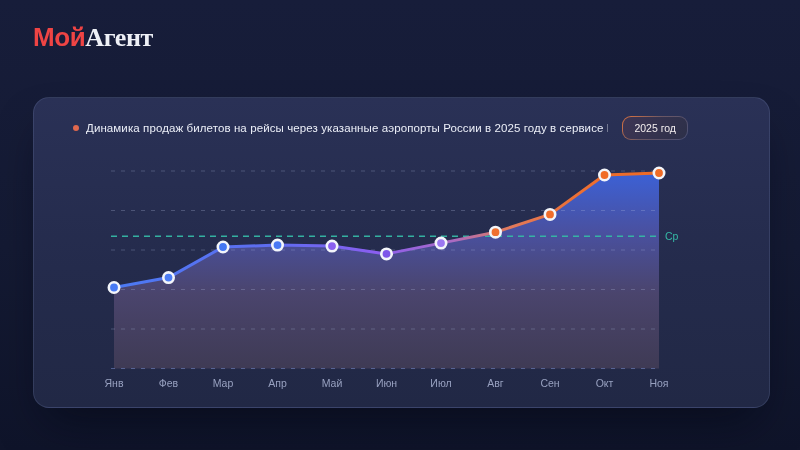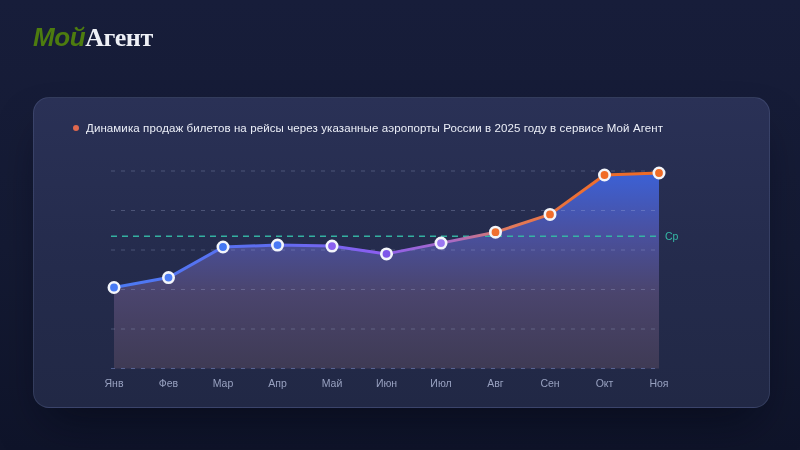--- a/index.html
+++ b/index.html
@@ -3,21 +3,21 @@
 <meta charset="utf-8">
 <style>
   html,body{margin:0;padding:0;}
   body{
     width:800px;height:450px;overflow:hidden;position:relative;
     font-family:"Liberation Sans","DejaVu Sans",sans-serif;
     background:linear-gradient(180deg,#171d3a 0%,#141a33 55%,#0f142a 100%);
   }
   .topbar{position:absolute;left:33px;top:22px;}
   .logo{font-size:26px;font-weight:800;letter-spacing:-0.4px;white-space:nowrap;}
-  .logo-a{color:#4d7c0f;font-style:italic;}
+  .logo-a{color:#ef4444;}
   .logo-b{color:#eef0f6;font-family:Liberation Serif, serif;}
 
   .card{
     position:absolute;left:33px;top:97px;width:737px;height:311px;
     border-radius:16px;
     background:linear-gradient(180deg,#2a3156 0%,#242b4c 55%,#212845 100%);
     border:1px solid rgba(150,165,215,0.16);
     box-shadow:0 24px 46px -14px rgba(3,6,18,0.6);
     box-sizing:border-box;
   }
@@ -101,14 +101,17 @@
       <text x="407.0" y="289" text-anchor="middle" fill="#98a1c0" font-size="10.5">Июл</text>
       <text x="461.5" y="289" text-anchor="middle" fill="#98a1c0" font-size="10.5">Авг</text>
       <text x="516.0" y="289" text-anchor="middle" fill="#98a1c0" font-size="10.5">Сен</text>
       <text x="570.5" y="289" text-anchor="middle" fill="#98a1c0" font-size="10.5">Окт</text>
       <text x="625.0" y="289" text-anchor="middle" fill="#98a1c0" font-size="10.5">Ноя</text>
     </svg>
   <div class="card-header">
     <span class="dot"></span>
     <h1 class="title">Динамика продаж билетов на рейсы через указанные аэропорты России в 2025 году в сервисе Мой Агент</h1>
     <span class="spacer"></span>
+    <div class="badge-wrap">
+      <div class="badge-inner">2025 год</div>
+    </div>
   </div>
 </section>
 
 </body></html>

